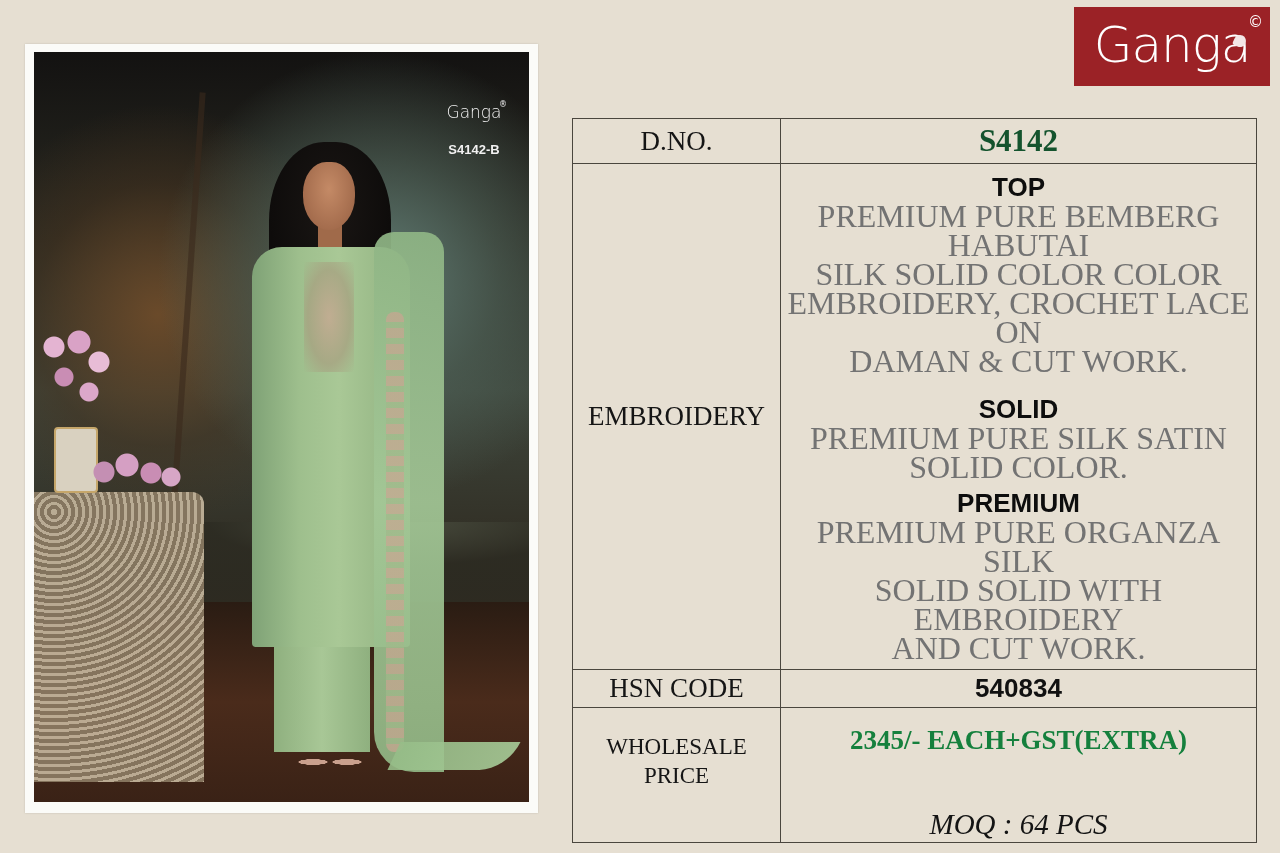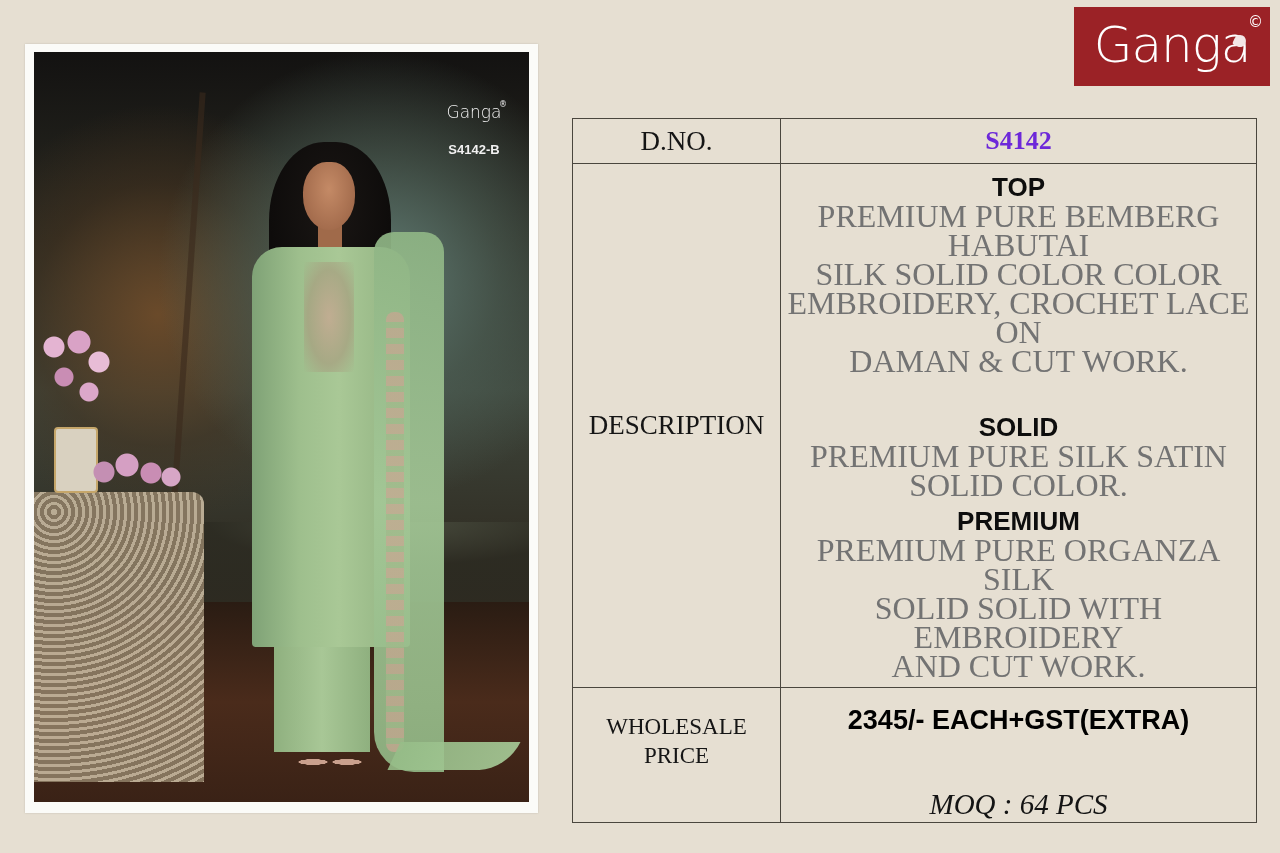--- a/index.html
+++ b/index.html
@@ -155,37 +155,37 @@
   .spec-table col.label-col { width: 208px; }
   .label {
     font-family: "Liberation Serif", serif; font-size: 27px; line-height: 31px; color: #151515;
   }
   .label.small { font-size: 23px; line-height: 29px; }
   .product-name {
     font-family: "Liberation Serif", serif; font-weight: bold; font-style: italic;
     font-size: 62px; letter-spacing: 1px; color: #0c0c0c;
   }
   .dno-value {
-    font-family: "Liberation Serif", serif; font-weight: bold; font-size: 26px; color: #6d28d9;
+    font-family: "Liberation Serif", serif; font-weight: bold; font-size: 31px; color: #14532d;
   }
   .desc-cell { padding-top: 8px !important; }
   .desc-heading {
     font-family: "Liberation Sans", sans-serif; font-weight: bold; font-size: 26px; line-height: 30px; color: #0d0d0d;
   }
   .desc-text {
     font-family: Liberation Serif, serif; font-size: 32px; line-height: 29px; color: #737373;
   }
-  .desc-block { margin-bottom: 36px; }
+  .desc-block { margin-bottom: 18px; }
   .desc-block:last-child { margin-bottom: 6px; }
   .desc-block.tight { margin-bottom: 6px; }
   .hsn-value {
     font-family: "Liberation Sans", sans-serif; font-weight: bold; font-size: 26px; color: #111;
   }
   .price-value {
-    font-family: Liberation Sans, sans-serif; font-weight: bold; font-size: 27px; line-height: 36px; color: #000000;
+    font-family: Liberation Serif, serif; font-weight: bold; font-size: 27px; line-height: 36px; color: #15803d;
   }
   .moq-value {
     font-family: "Liberation Serif", serif; font-style: italic; font-size: 29px; line-height: 36px; color: #141414; margin-top: 48px;
   }
 </style>
 </head>
 <body>
 
 <div class="brand-logo">
   <span class="wordmark">Ganga</span>
@@ -231,21 +231,21 @@
   <tr style="height:45px;padding-left:14px;">
     <td>
       <span class="label">D.NO.</span>
     </td>
     <td>
       <span class="dno-value">S4142</span>
     </td>
   </tr>
   <tr style="height:406px;">
     <td>
-      <span class="label">DESCRIPTION</span>
+      <span class="label">EMBROIDERY</span>
     </td>
     <td class="desc-cell">
       <div class="desc-block">
         <div class="desc-heading">TOP</div>
         <div class="desc-text">PREMIUM PURE BEMBERG HABUTAI</div>
         <div class="desc-text">SILK SOLID COLOR COLOR</div>
         <div class="desc-text">EMBROIDERY, CROCHET LACE ON</div>
         <div class="desc-text">DAMAN &amp; CUT WORK.</div>
       </div>
       <div class="desc-block tight">
@@ -254,20 +254,28 @@
         <div class="desc-text">SOLID COLOR.</div>
       </div>
       <div class="desc-block">
         <div class="desc-heading">PREMIUM</div>
         <div class="desc-text">PREMIUM PURE ORGANZA SILK</div>
         <div class="desc-text">SOLID SOLID WITH EMBROIDERY</div>
         <div class="desc-text">AND CUT WORK.</div>
       </div>
     </td>
   </tr>
+  <tr style="height:38px;">
+    <td>
+      <span class="label">HSN CODE</span>
+    </td>
+    <td>
+      <span class="hsn-value">540834</span>
+    </td>
+  </tr>
   <tr style="height:113px;">
     <td style="vertical-align:top; padding-top:24px;margin-left:8px;">
       <div class="label small">WHOLESALE</div>
       <div class="label small">PRICE</div>
     </td>
     <td style="vertical-align:top; padding-top:14px;">
       <div class="price-value">2345/- EACH+GST(EXTRA)</div>
       <div class="moq-value">MOQ : 64 PCS</div>
     </td>
   </tr>

